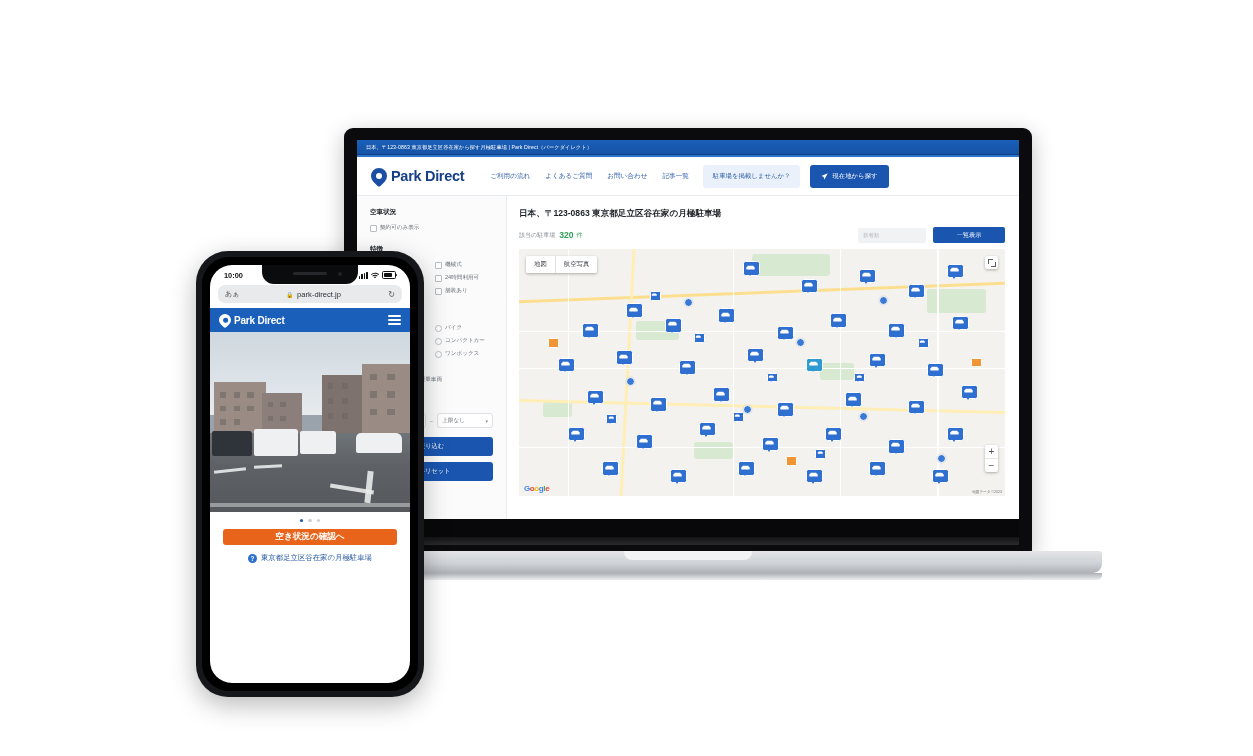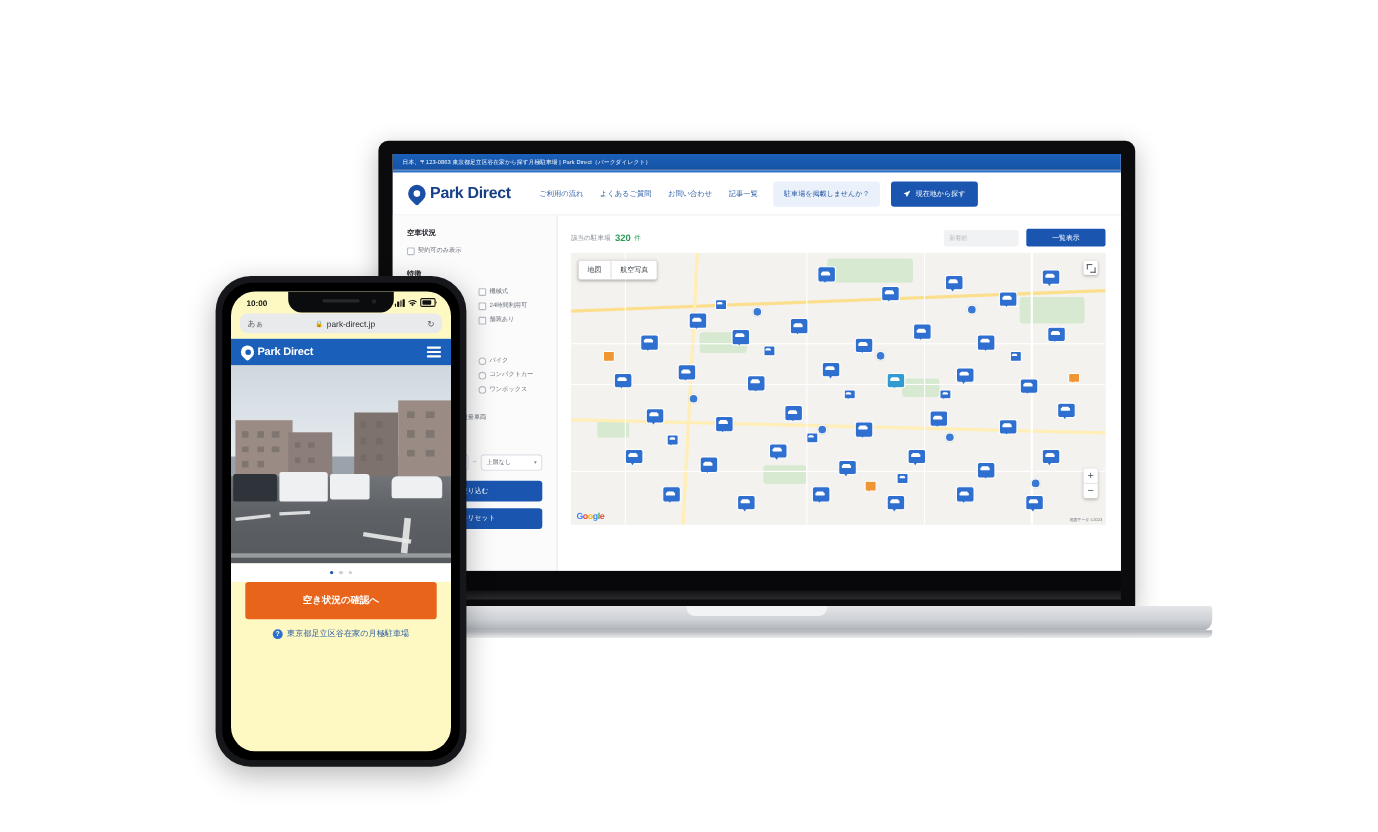--- a/index.html
+++ b/index.html
@@ -213,21 +213,21 @@
     position:absolute;inset:0;background:#15171a;border-radius:32px;
     box-shadow:0 8px 26px rgba(0,0,0,.28);
     padding:6px;box-sizing:border-box;
   }
   .phone-inner{
     position:absolute;left:6px;top:6px;right:6px;bottom:6px;
     background:#000;border-radius:27px;padding:2px;box-sizing:border-box;
   }
   .phone-screen{
     position:absolute;left:8px;top:8px;right:8px;bottom:8px;
-    background:#fef9c3;border-radius:22px;overflow:hidden;
+    background:#ffffff;border-radius:22px;overflow:hidden;
   }
   .notch{
     position:absolute;left:50%;transform:translateX(-50%);top:0;
     width:96px;height:19px;background:#0b0c0e;border-radius:0 0 12px 12px;z-index:6;
   }
   .notch-speaker{
     position:absolute;left:50%;transform:translateX(-50%);top:7px;
     width:34px;height:3.4px;border-radius:2px;background:#26282c;
   }
   .notch-cam{
@@ -306,21 +306,21 @@
   .stripe{position:absolute;background:#e9eaea;opacity:.9;}
   .van{position:absolute;background:#eef0f1;border-radius:2px 3px 2px 2px;}
   .van.dark{background:#2f343a;}
   .ph-dots{
     height:17px;display:flex;align-items:center;justify-content:center;gap:5px;
     background:#fff;
   }
   .ph-dots i{width:3.6px;height:3.6px;border-radius:50%;background:#cdd1d6;display:block;}
   .ph-dots i.on{background:#1a56b0;}
   .ph-cta{
-    margin:0 13px;height:34px;background:#e8641a;border-radius:3px;
+    margin:0 13px;height:16px;background:#e8641a;border-radius:3px;
     display:flex;align-items:center;justify-content:center;
     color:#fff;font-size:8.6px;font-weight:700;cursor:pointer;
   }
   .ph-link{
     margin-top:8px;display:flex;align-items:center;justify-content:center;gap:4px;
     font-size:7.4px;color:#2b5da3;cursor:pointer;
   }
   .q-ic{
     width:9px;height:9px;border-radius:50%;background:#2b6fd0;color:#fff;
     font-size:6.4px;display:flex;align-items:center;justify-content:center;font-weight:700;
@@ -464,20 +464,21 @@
               <span>上限なし</span>
               <span class="cv">▾</span>
             </div>
           </div>
 
           <div class="f-btn">絞り込む</div>
           <div class="f-btn second">条件リセット</div>
         </div>
 
         <div class="pd-main">
+          <div class="m-h1">日本、〒123-0863 東京都足立区谷在家の月極駐車場</div>
           <div class="m-sub">
             <span class="m-count-label">該当の駐車場</span>
             <span class="m-count-num">320</span>
             <span class="m-count-unit">件</span>
             <div class="m-sort">
               <span>新着順</span>
             </div>
             <div class="m-list-btn">一覧表示</div>
           </div>
 

